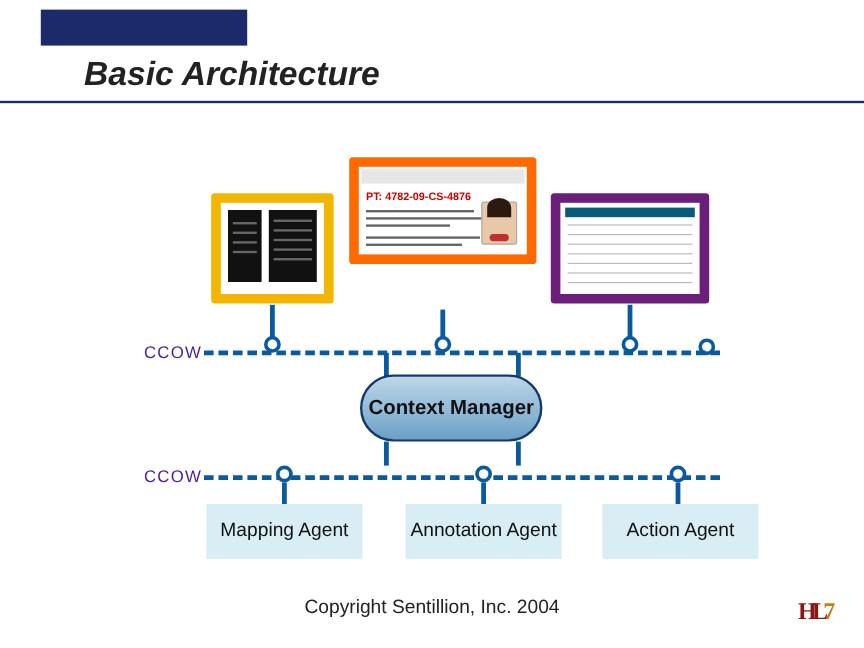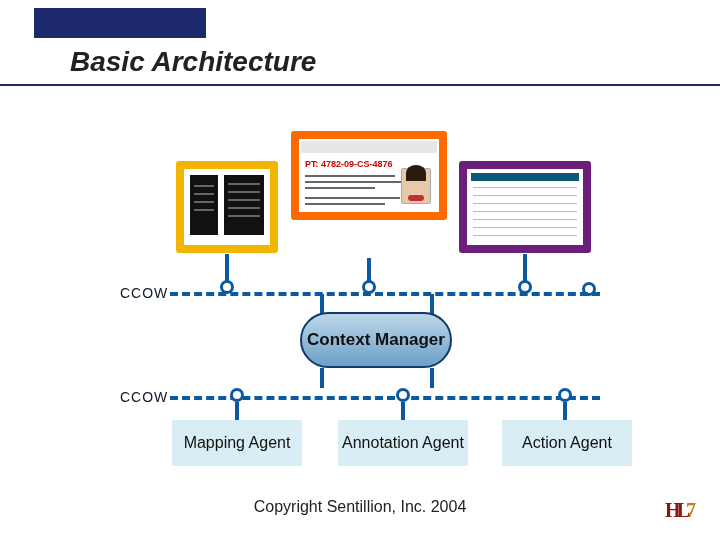--- a/index.html
+++ b/index.html
@@ -70,21 +70,21 @@
   .trow { position:absolute; left:6px; right:6px; height:1px; background:#bbb; }
   
   .dashed {
     position:absolute; left:170px; width:430px;
     border-top: 4px dashed #0b5aa0;
   }
   .bus1 { top: 292px; }
   .bus2 { top: 396px; }
   .ccow-label {
     position:absolute; left:120px;
-    font-size:14px; letter-spacing:1px; color:#0f172a;
+    font-size:14px; letter-spacing:1px; color:#4c1d95;
   }
   .stem {
     position:absolute; width:4px; background:#0b5aa0;
   }
   .ring {
     position:absolute; width:14px; height:14px;
     border:3px solid #0b5aa0; border-radius:50%;
     background:#fff;
   }
   

